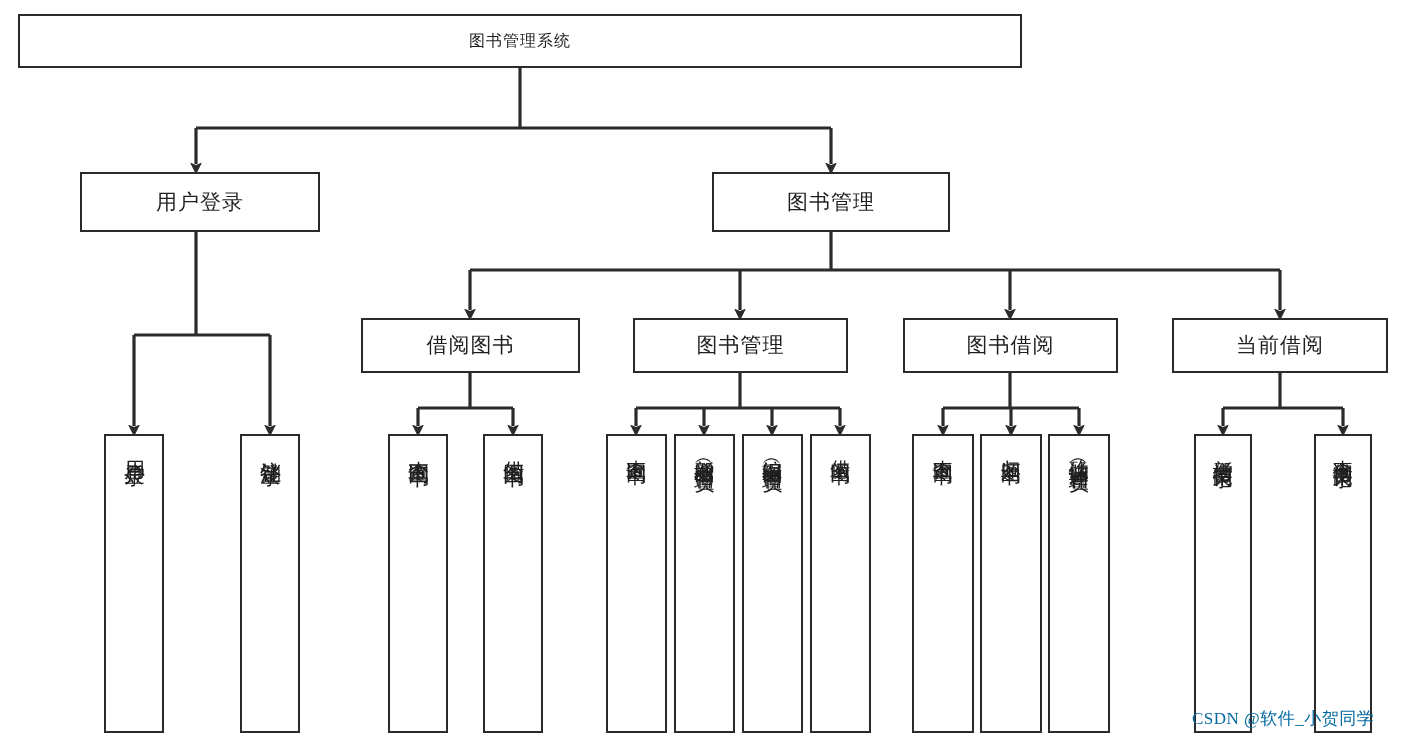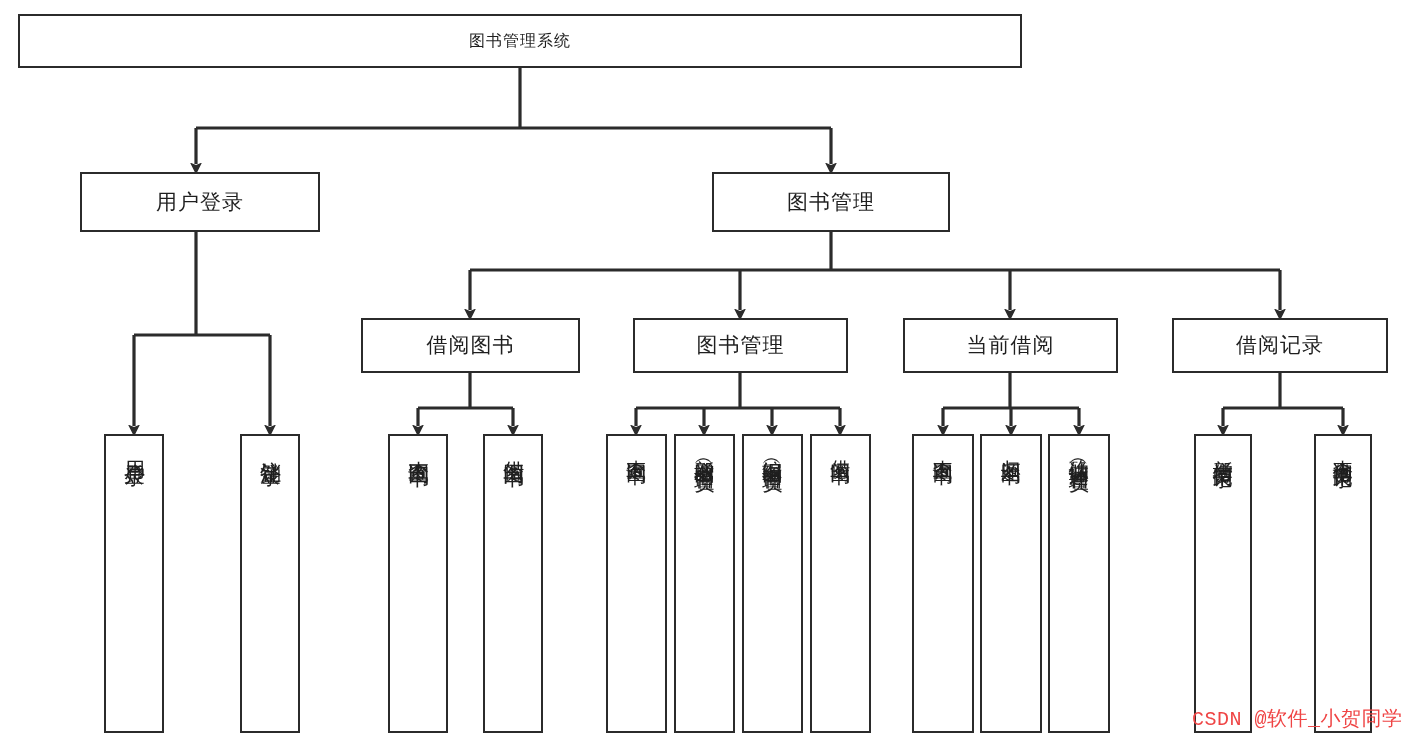--- a/index.html
+++ b/index.html
@@ -55,25 +55,25 @@
     writing-mode:vertical-rl;
     text-orientation:upright;
     font-size:21px;
     line-height:1.02;
     letter-spacing:2px;
     white-space:nowrap;
   }
   .node.vert.narrow .label{ font-size:20px; }
   .watermark{
     position:absolute;
-    font-size:20px;
-    color:#ef4444;
+    font-size:17px;
+    color:#0369a1;
     white-space:nowrap;
     letter-spacing:0.5px;
-    font-family:Liberation Mono, monospace;
+    font-family:Liberation Serif, serif;
   }
 </style>
 </head>
 <body>
 
 <div id="canvas">
 
   <svg id="wires" viewBox="0 0 1405 747" width="1405" height="747" xmlns="http://www.w3.org/2000/svg">
     <defs>
       <marker id="arrow" markerWidth="12" markerHeight="14" refX="1.5" refY="6" orient="auto" markerUnits="userSpaceOnUse">
@@ -138,24 +138,24 @@
     <span class="label">图书管理</span>
   </div>
 
   <div class="node horiz" style="left:361px;top:318px;width:219px;height:55px;">
     <span class="label">借阅图书</span>
   </div>
   <div class="node horiz" style="left:633px;top:318px;width:215px;height:55px;">
     <span class="label">图书管理</span>
   </div>
   <div class="node horiz" style="left:903px;top:318px;width:215px;height:55px;">
+    <span class="label">图书借阅</span>
+  </div>
+  <div class="node horiz" style="left:1172px;top:318px;width:216px;height:55px;">
     <span class="label">当前借阅</span>
-  </div>
-  <div class="node horiz" style="left:1172px;top:318px;width:216px;height:55px;">
-    <span class="label">借阅记录</span>
   </div>
 
   <div class="node vert" style="left:104px;top:434px;width:60px;height:299px;">
     <span class="label">用户登录</span>
   </div>
   <div class="node vert" style="left:240px;top:434px;width:60px;height:299px;">
     <span class="label">注销登录</span>
   </div>
 
   <div class="node vert" style="left:388px;top:434px;width:60px;height:299px;">

